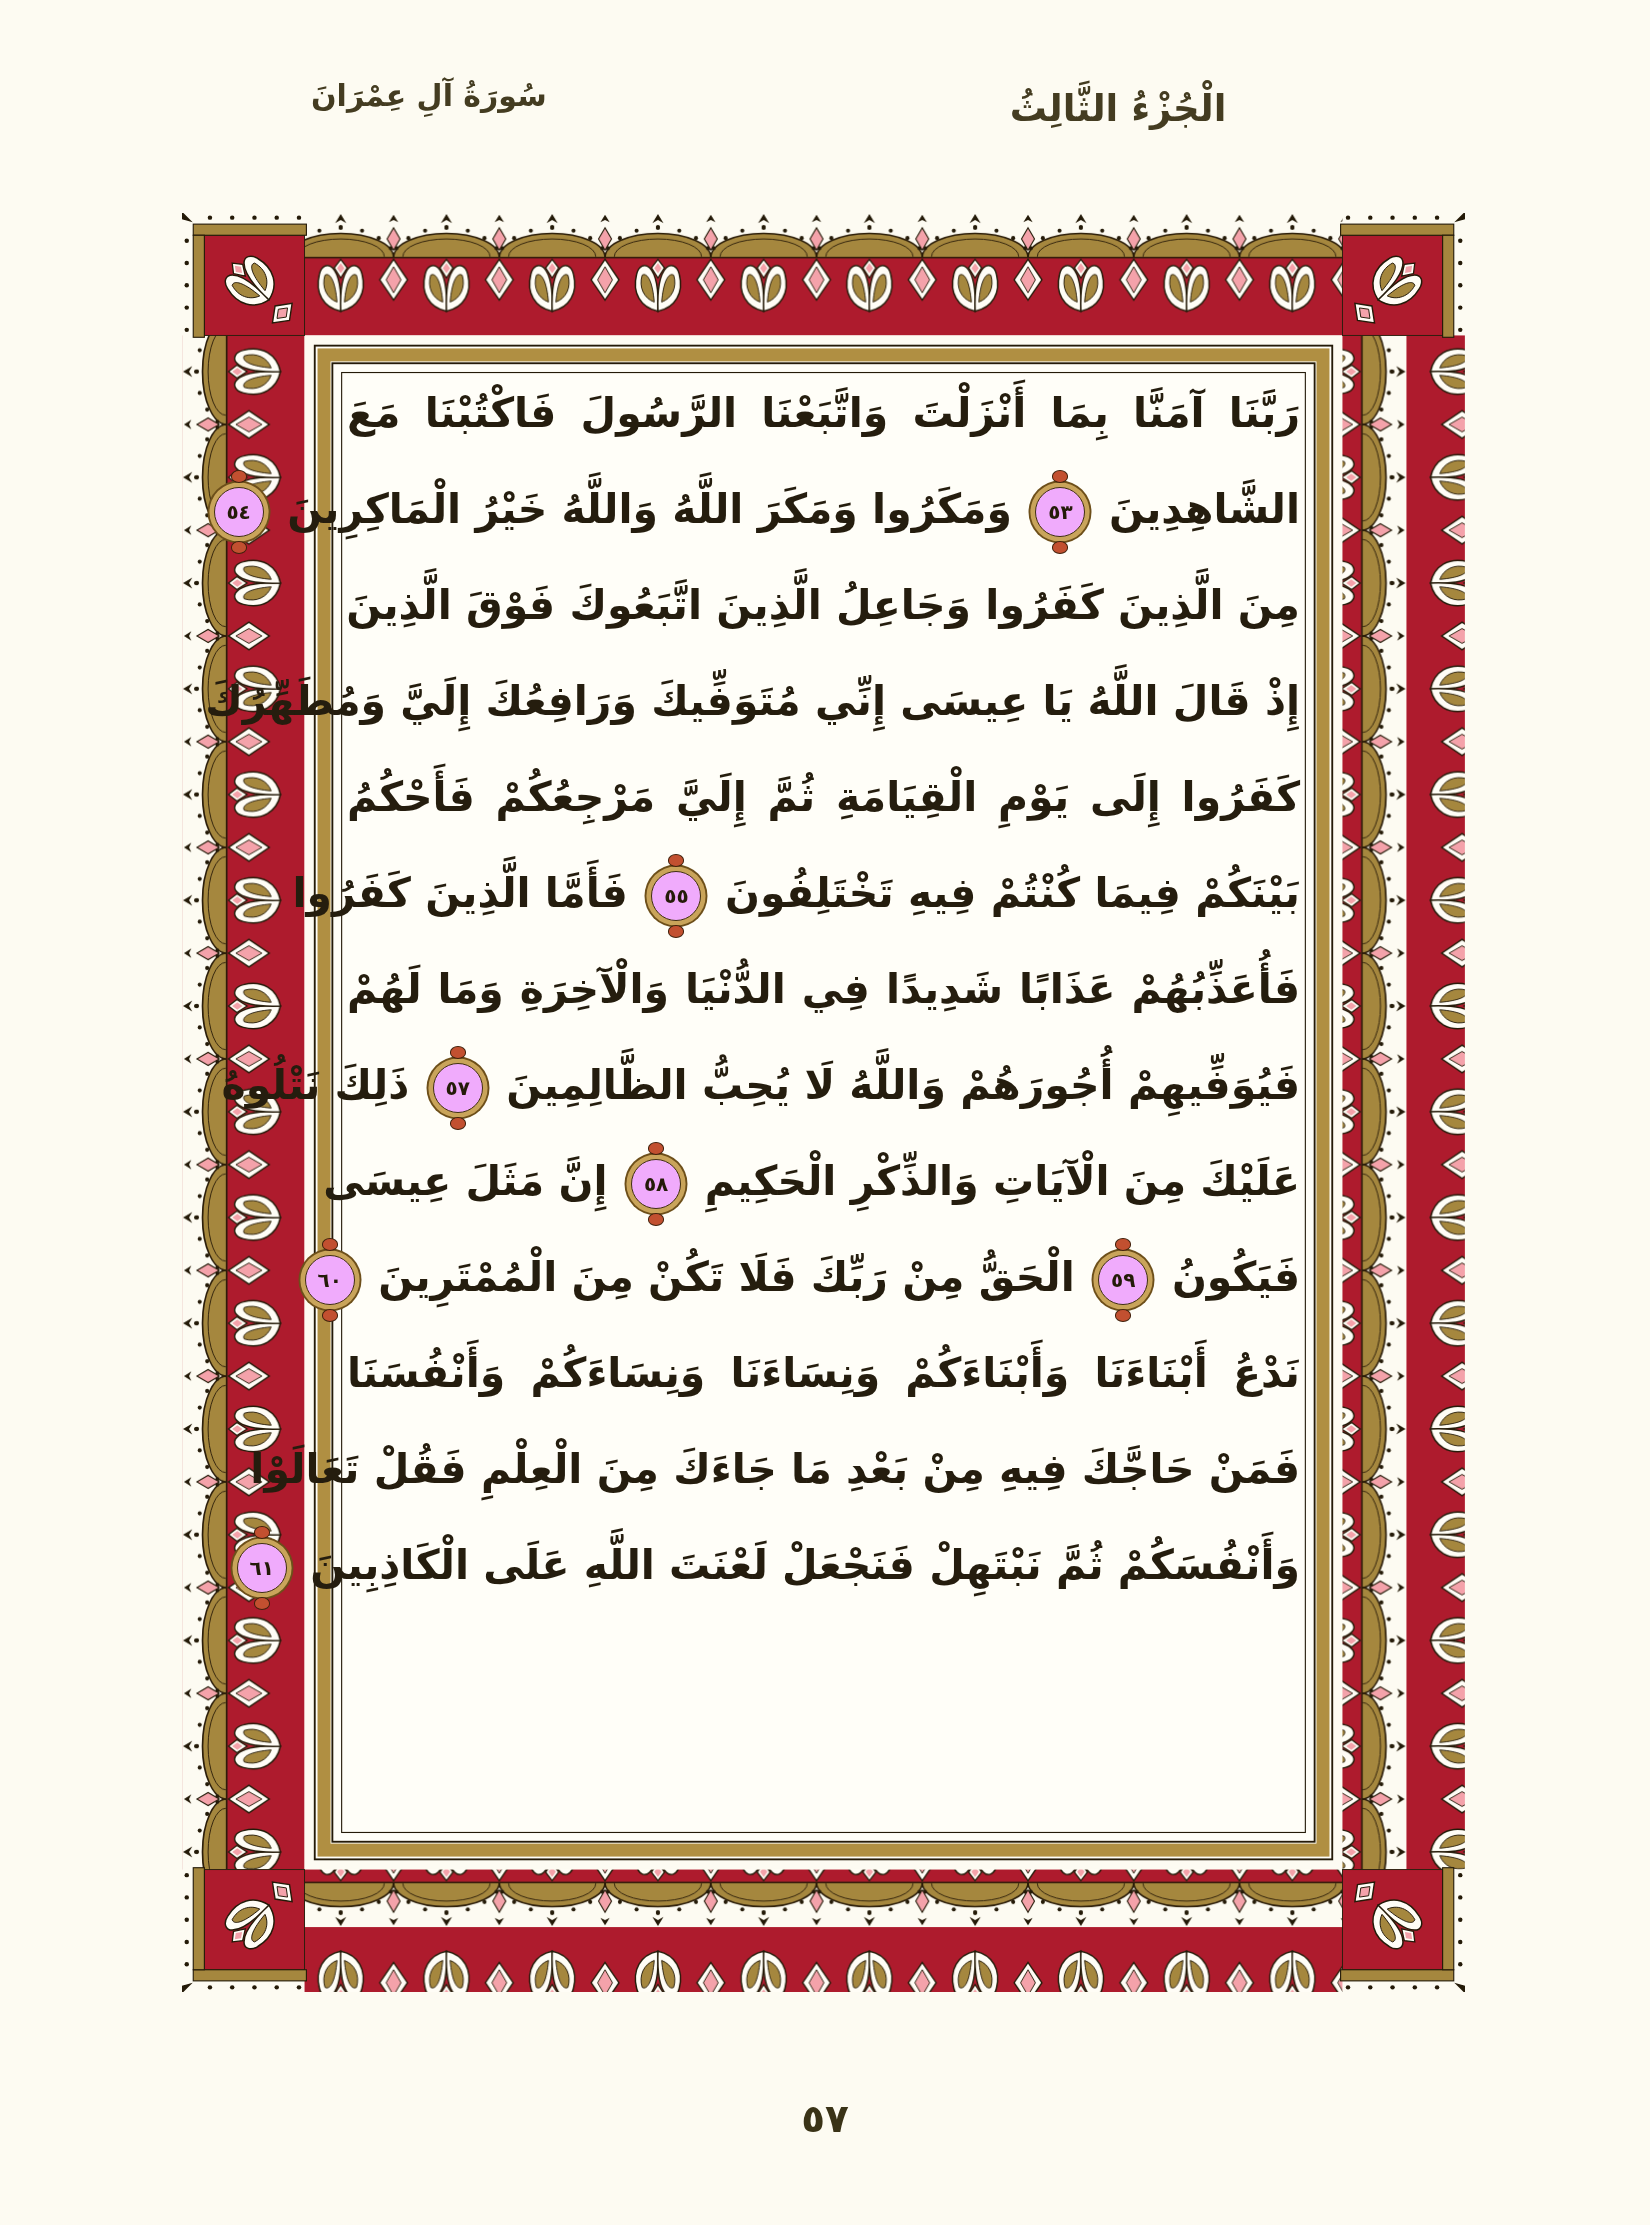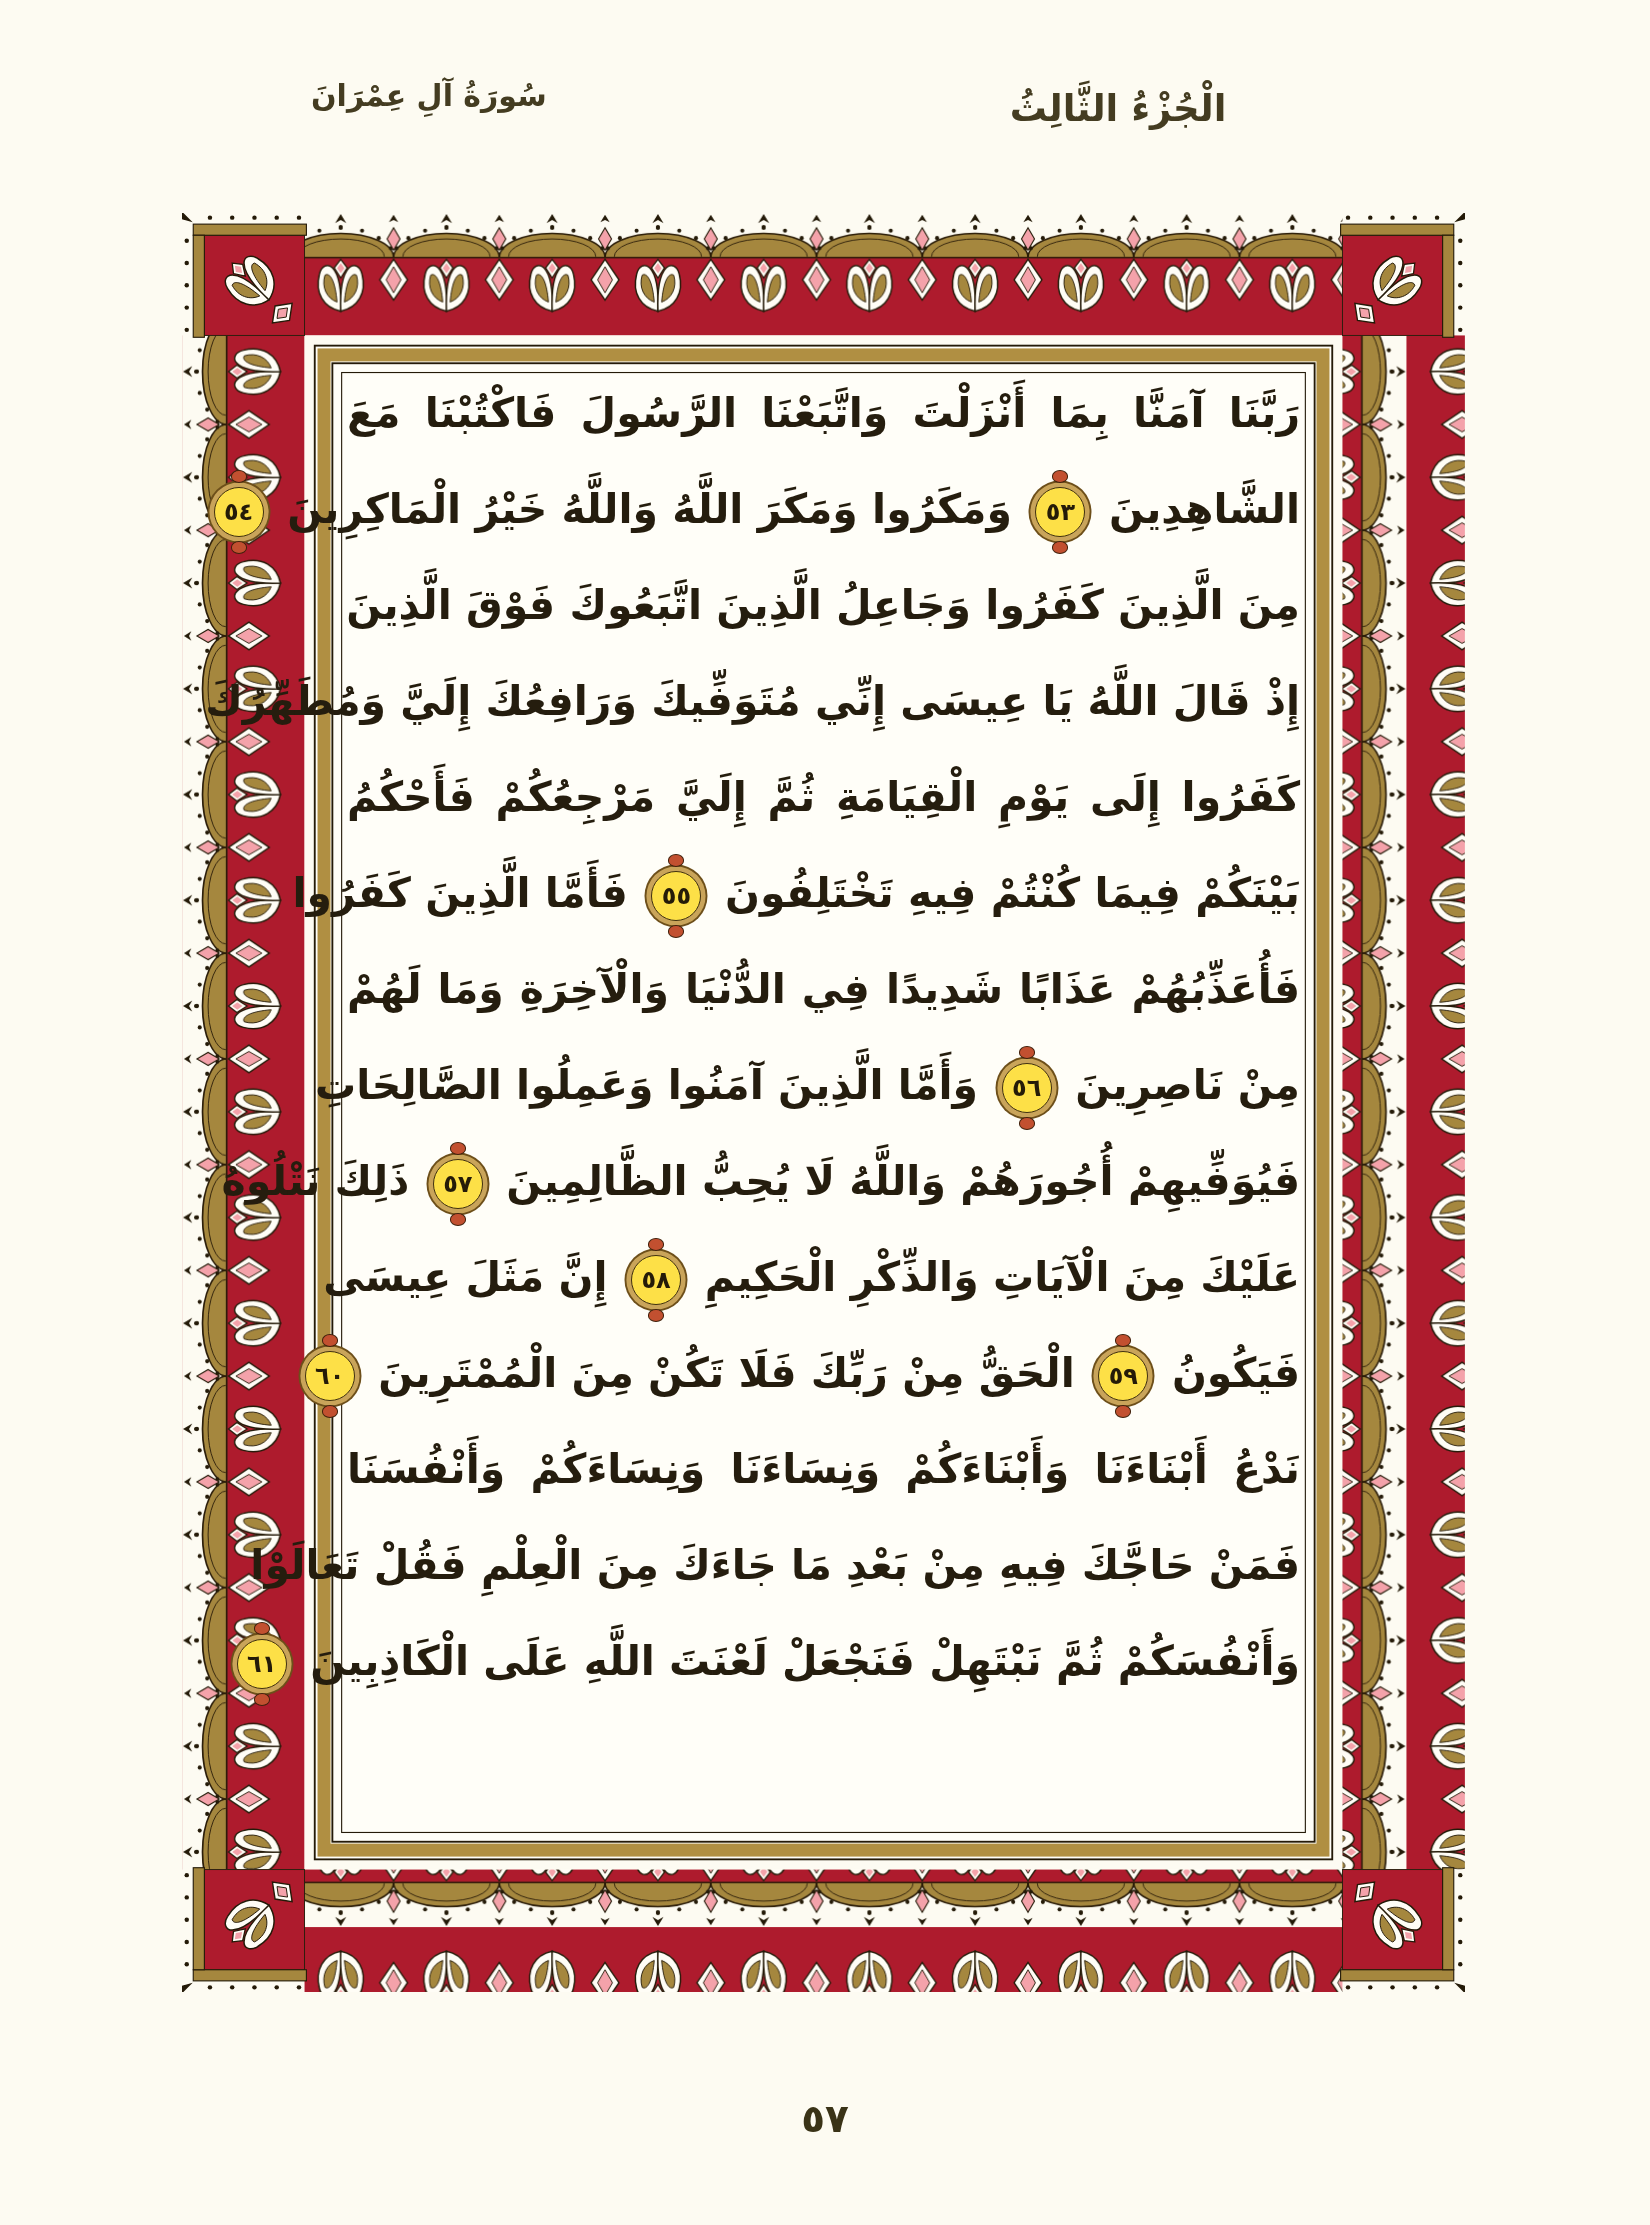--- a/index.html
+++ b/index.html
@@ -18,23 +18,23 @@
   }
   .qline{
     direction:rtl; unicode-bidi:plaintext;
     text-align:justify; text-align-last:justify;
     font-size:41px; font-weight:700; color:#251d0e;
     height:96px; line-height:96px; white-space:nowrap;
   }
   .vmark{
     display:inline-flex; align-items:center; justify-content:center;
     width:48px; height:48px; border-radius:50%;
-    background:#fde047; border:1.9px solid #40300f;
+    background:#f0abfc; border:1.9px solid #40300f;
     box-shadow:0 0 0 4.6px #C9A45A, 0 0 0 6.5px #6d4f1a;
-    font-size:24px; font-weight:700; color:#241b08;
+    font-size:20px; font-weight:700; color:#241b08;
     vertical-align:middle; position:relative; margin:0 9.3px; line-height:normal;
   }
   .vmark::before,.vmark::after{
     content:''; position:absolute; left:50%; transform:translateX(-50%);
     width:14px; height:10.2px; border-radius:50%;
     background:#C25030; border:0.9px solid #40210c;
   }
   .vmark::before{top:-17.6px;}
   .vmark::after{bottom:-17.6px;}
   .pagenum{
@@ -152,21 +152,20 @@
   </svg>
 
   <div class="textzone">
       <div class="qline"><span>رَبَّنَا آمَنَّا بِمَا أَنْزَلْتَ وَاتَّبَعْنَا الرَّسُولَ فَاكْتُبْنَا مَعَ</span></div>
       <div class="qline"><span>الشَّاهِدِينَ</span> <span class="vmark">٥٣</span> <span>وَمَكَرُوا وَمَكَرَ اللَّهُ وَاللَّهُ خَيْرُ الْمَاكِرِينَ</span> <span class="vmark">٥٤</span></div>
       <div class="qline"><span>مِنَ الَّذِينَ كَفَرُوا وَجَاعِلُ الَّذِينَ اتَّبَعُوكَ فَوْقَ الَّذِينَ</span></div>
       <div class="qline"><span>إِذْ قَالَ اللَّهُ يَا عِيسَى إِنِّي مُتَوَفِّيكَ وَرَافِعُكَ إِلَيَّ وَمُطَهِّرُكَ</span></div>
       <div class="qline"><span>كَفَرُوا إِلَى يَوْمِ الْقِيَامَةِ ثُمَّ إِلَيَّ مَرْجِعُكُمْ فَأَحْكُمُ</span></div>
       <div class="qline"><span>بَيْنَكُمْ فِيمَا كُنْتُمْ فِيهِ تَخْتَلِفُونَ</span> <span class="vmark">٥٥</span> <span>فَأَمَّا الَّذِينَ كَفَرُوا</span></div>
       <div class="qline"><span>فَأُعَذِّبُهُمْ عَذَابًا شَدِيدًا فِي الدُّنْيَا وَالْآخِرَةِ وَمَا لَهُمْ</span></div>
-      <div class="qline"><span>مِنْ نَاصِرِينَ</span> <span class="vmark">٥٦</span> <span>وَأَمَّا الَّذِينَ آمَنُوا وَعَمِلُوا الصَّالِحَاتِ</span></div>
       <div class="qline"><span>فَيُوَفِّيهِمْ أُجُورَهُمْ وَاللَّهُ لَا يُحِبُّ الظَّالِمِينَ</span> <span class="vmark">٥٧</span> <span>ذَلِكَ نَتْلُوهُ</span></div>
       <div class="qline"><span>عَلَيْكَ مِنَ الْآيَاتِ وَالذِّكْرِ الْحَكِيمِ</span> <span class="vmark">٥٨</span> <span>إِنَّ مَثَلَ عِيسَى</span></div>
       <div class="qline"><span>فَيَكُونُ</span> <span class="vmark">٥٩</span> <span>الْحَقُّ مِنْ رَبِّكَ فَلَا تَكُنْ مِنَ الْمُمْتَرِينَ</span> <span class="vmark">٦٠</span></div>
       <div class="qline"><span>نَدْعُ أَبْنَاءَنَا وَأَبْنَاءَكُمْ وَنِسَاءَنَا وَنِسَاءَكُمْ وَأَنْفُسَنَا</span></div>
       <div class="qline"><span>فَمَنْ حَاجَّكَ فِيهِ مِنْ بَعْدِ مَا جَاءَكَ مِنَ الْعِلْمِ فَقُلْ تَعَالَوْا</span></div>
       <div class="qline"><span>وَأَنْفُسَكُمْ ثُمَّ نَبْتَهِلْ فَنَجْعَلْ لَعْنَتَ اللَّهِ عَلَى الْكَاذِبِينَ</span> <span class="vmark">٦١</span></div>
     </div>
 
   <div class="pagenum">٥٧</div>
 </div>

